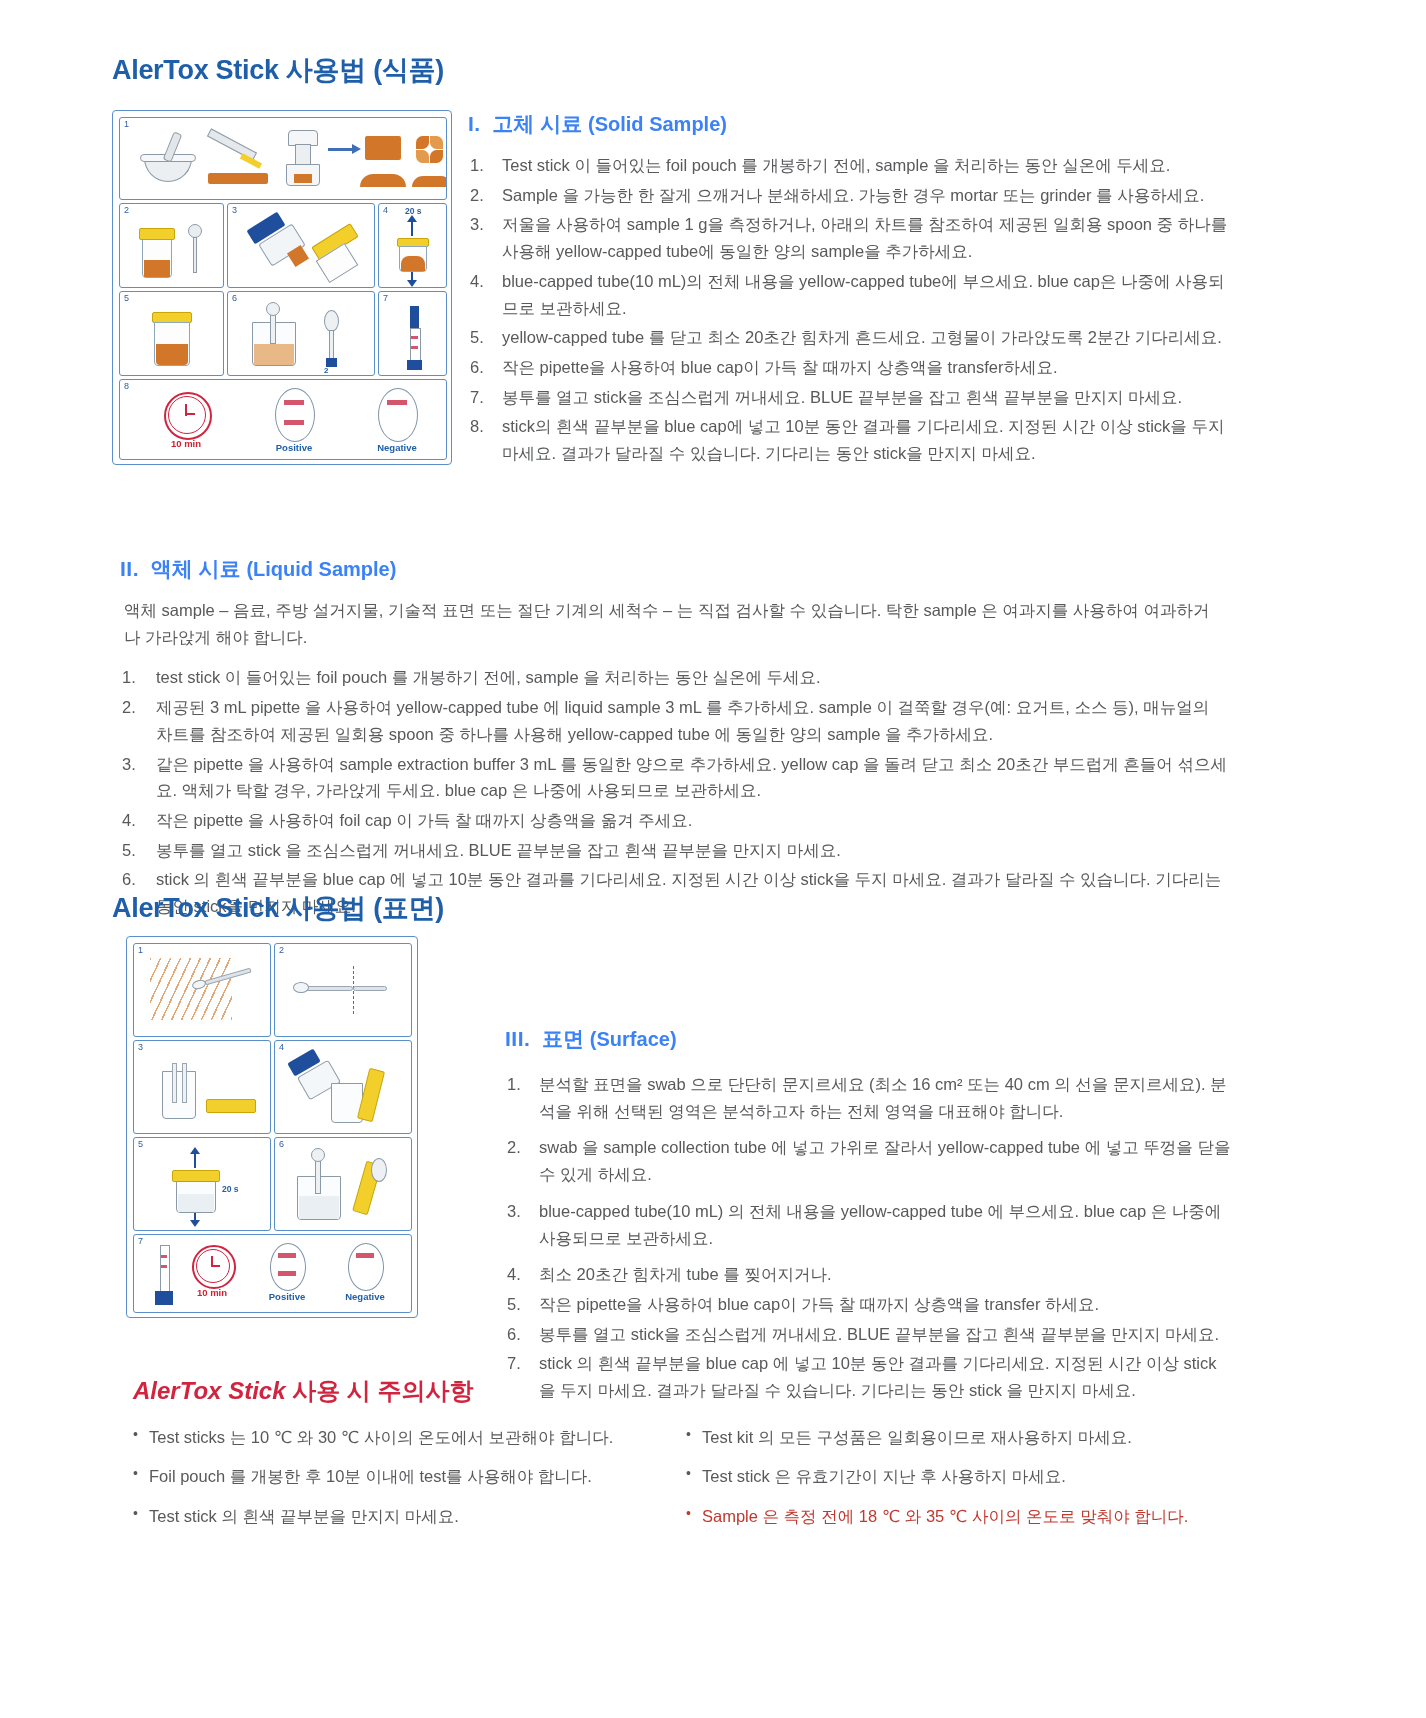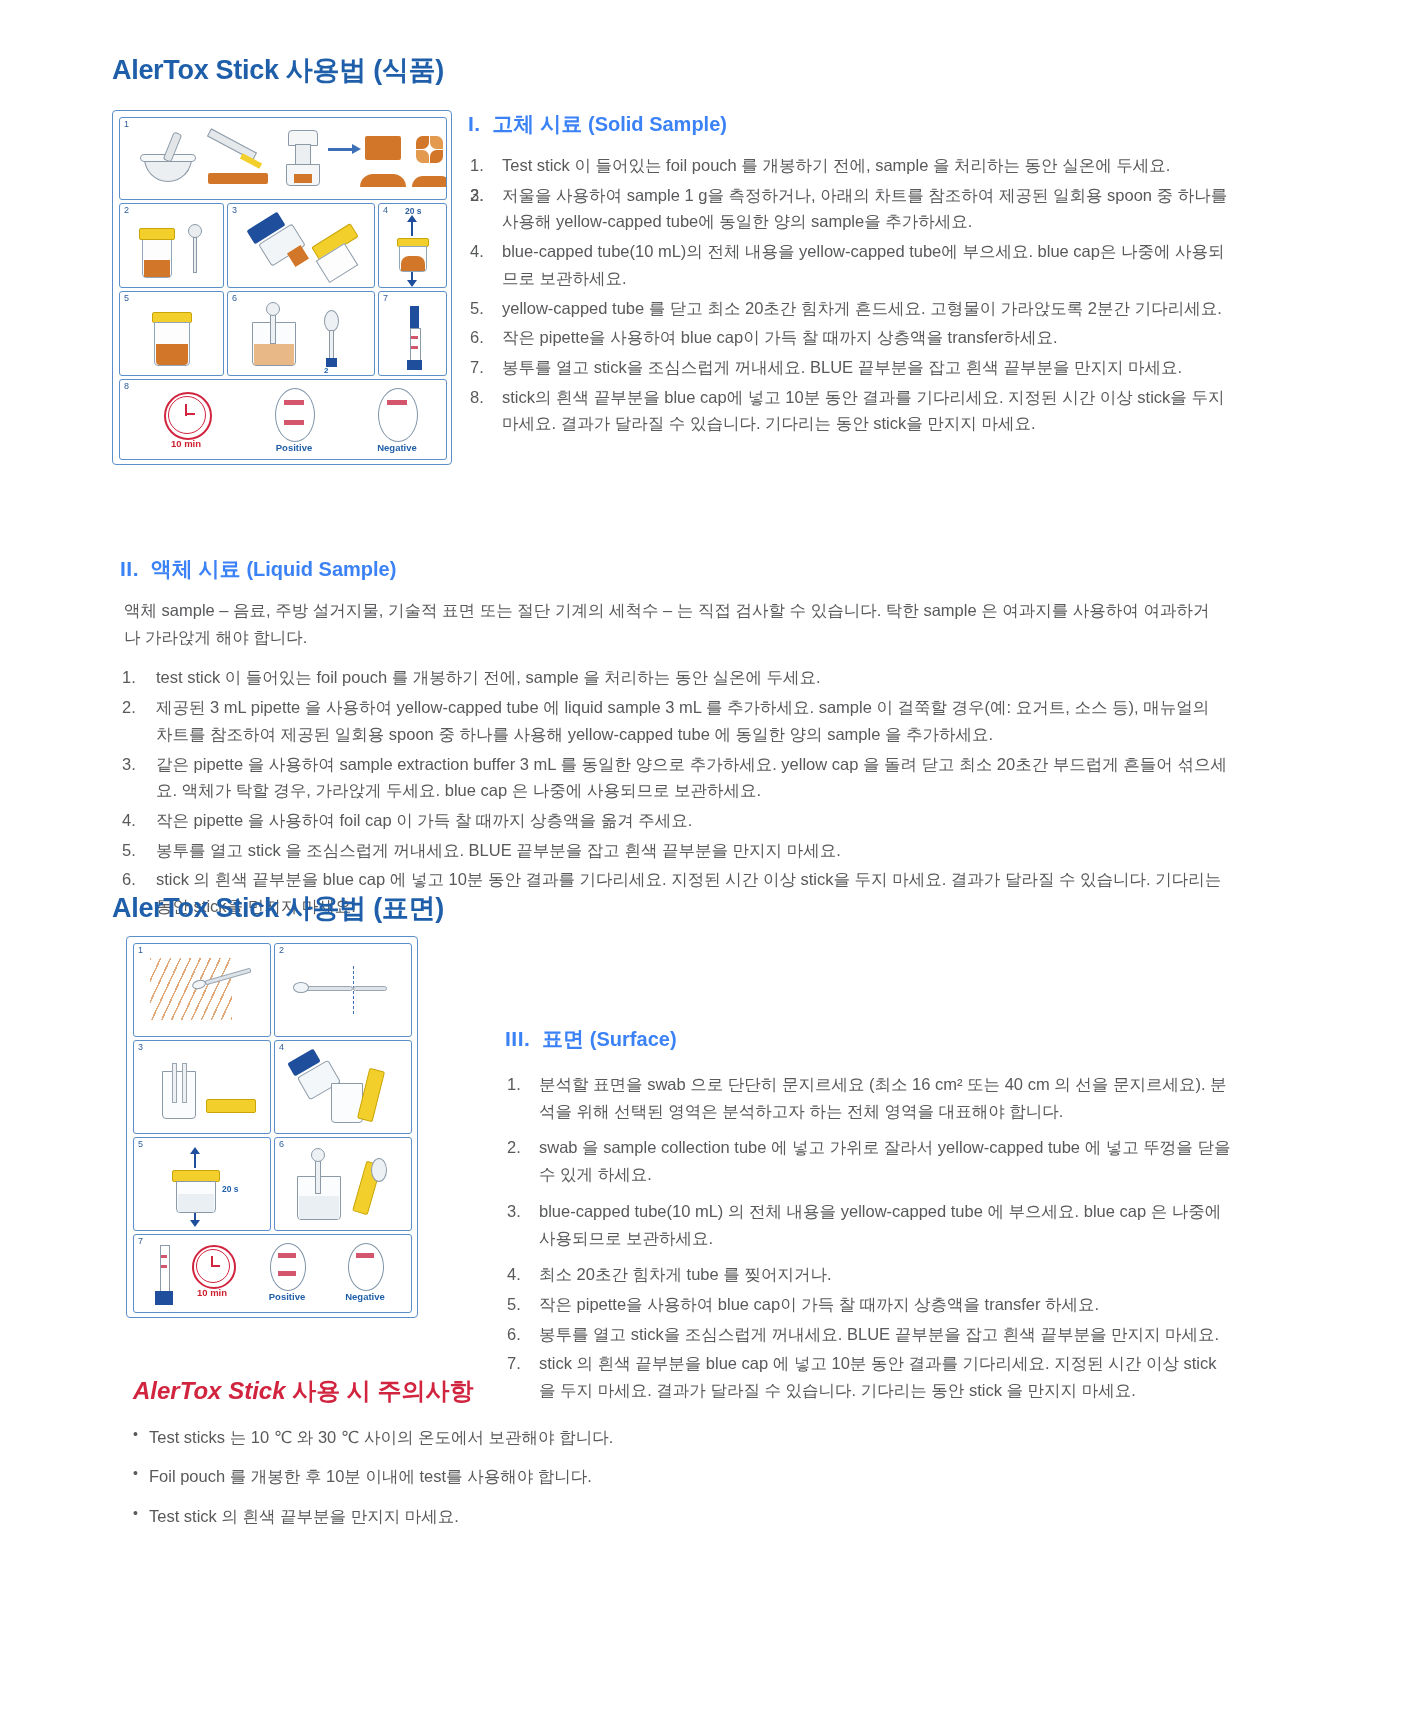--- a/index.html
+++ b/index.html
@@ -284,21 +284,21 @@
   </div>
 
   <div style="position:absolute; left:468px; top:110px; width:760px;">
     <div class="section-title">
       <span class="rom">I.</span>&nbsp;
       <span>고체 시료</span>
       <span class="en">(Solid Sample)</span>
     </div>
     <ol class="steps">
       <li><span class="num">1.</span><span>Test stick 이 들어있는 foil pouch 를 개봉하기 전에, sample 을 처리하는 동안 실온에 두세요.</span></li>
-      <li><span class="num">2.</span></li>
+      <li><span class="num">2.</span><span>Sample 을 가능한 한 잘게 으깨거나 분쇄하세요. 가능한 경우 mortar 또는 grinder 를 사용하세요.</span></li>
       <li><span class="num">3.</span><span>저울을 사용하여 sample 1 g을 측정하거나, 아래의 차트를 참조하여 제공된 일회용 spoon 중 하나를 사용해 yellow-capped tube에 동일한 양의 sample을 추가하세요.</span></li>
       <li><span class="num">4.</span><span>blue-capped tube(10 mL)의 전체 내용을 yellow-capped tube에 부으세요. blue cap은 나중에 사용되므로 보관하세요.</span></li>
       <li><span class="num">5.</span><span>yellow-capped tube 를 닫고 최소 20초간 힘차게 흔드세요. 고형물이 가라앉도록 2분간 기다리세요.</span></li>
       <li><span class="num">6.</span><span>작은 pipette을 사용하여 blue cap이 가득 찰 때까지 상층액을 transfer하세요.</span></li>
       <li><span class="num">7.</span><span>봉투를 열고 stick을 조심스럽게 꺼내세요. BLUE 끝부분을 잡고 흰색 끝부분을 만지지 마세요.</span></li>
       <li><span class="num">8.</span><span>stick의 흰색 끝부분을 blue cap에 넣고 10분 동안 결과를 기다리세요. 지정된 시간 이상 stick을 두지 마세요. 결과가 달라질 수 있습니다. 기다리는 동안 stick을 만지지 마세요.</span></li>
     </ol>
   </div>
 
   <div style="position:absolute; left:120px; top:555px; width:1110px;">
@@ -421,14 +421,19 @@
   <div class="caution-heading" style="left:133px; top:1375px;">
     <span class="it">AlerTox Stick</span><span> 사용 시 주의사항</span>
   </div>
 
   <ul class="cautions" style="position:absolute; left:133px; top:1424px; width:560px;">
     <li><span>Test sticks 는 10 ℃ 와 30 ℃ 사이의 온도에서 보관해야 합니다.</span></li>
     <li><span>Foil pouch 를 개봉한 후 10분 이내에 test를 사용해야 합니다.</span></li>
     <li><span>Test stick 의 흰색 끝부분을 만지지 마세요.</span></li>
   </ul>
 
+  <ul class="cautions" style="position:absolute; left:686px; top:1424px; width:560px;">
+    <li><span>Test kit 의 모든 구성품은 일회용이므로 재사용하지 마세요.</span></li>
+    <li><span>Test stick 은 유효기간이 지난 후 사용하지 마세요.</span></li>
+    <li class="warn"><span>Sample 은 측정 전에 18 ℃ 와 35 ℃ 사이의 온도로 맞춰야 합니다.</span></li>
+  </ul>
 
 </div>
 
 </body></html>

